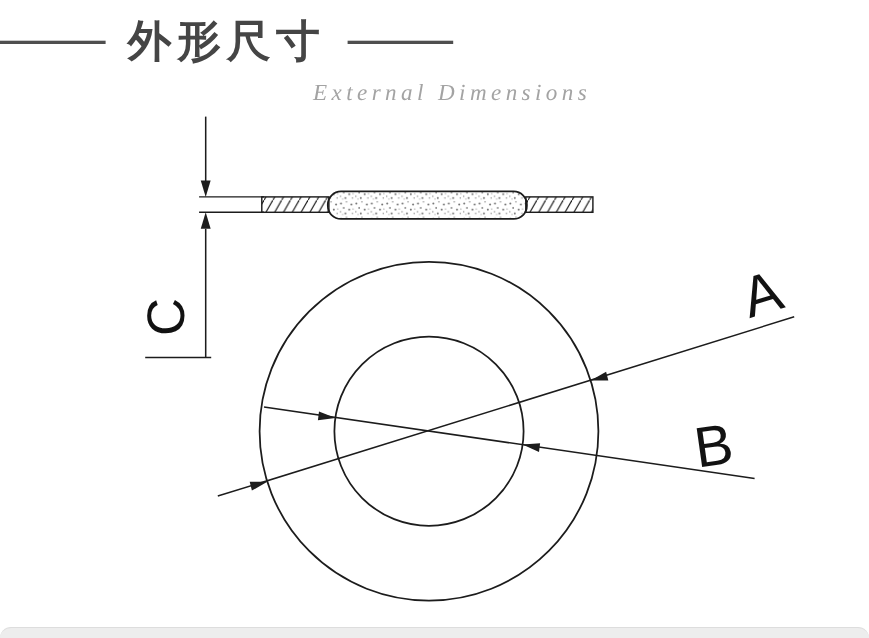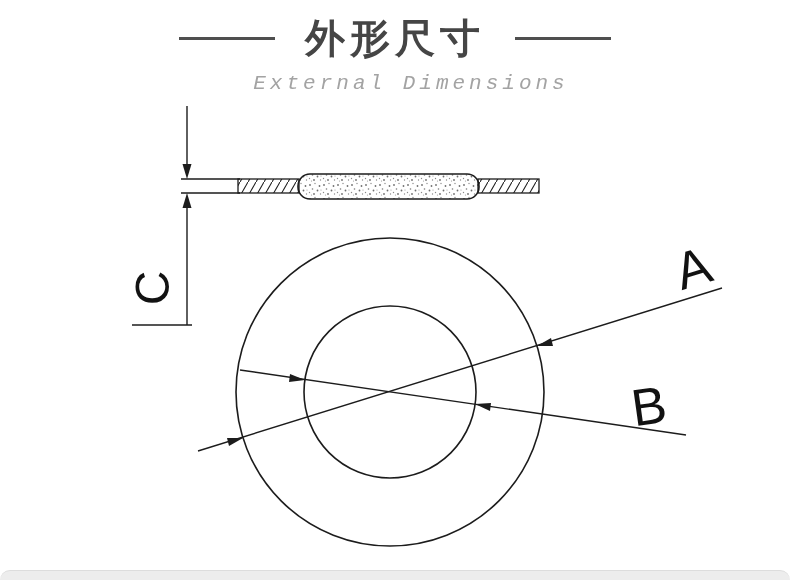--- a/index.html
+++ b/index.html
@@ -5,33 +5,33 @@
   html,body{margin:0;padding:0;background:#ffffff;}
   .page{
     position:relative;
     width:790px;height:580px;
     background:#ffffff;
     overflow:hidden;
     font-family:"Liberation Sans",sans-serif;
   }
   .title-row{
     position:absolute;top:16px;left:0;right:0;
-    display:flex;align-items:center;justify-content:center;gap:30px;
+    display:flex;align-items:center;gap:20px;
   }
   .title-rule{
     width:96px;height:3px;background:#4f4f4f;
   }
   .page-title{
     font-size:40px;font-weight:700;color:#454545;
     letter-spacing:5px;line-height:1.1;white-space:nowrap;
   }
   .page-subtitle{
     position:absolute;top:72px;left:0;right:0;
     text-align:center;
-    font-family:Liberation Mono, monospace;
+    font-family:Liberation Serif, serif;
     font-style:italic;
     font-size:21px;letter-spacing:4px;color:#a3a3a3;padding-left:32px;
   }
   .drawing{
     position:absolute;left:0;top:0;width:790px;height:580px;
   }
   .dim-label{
     font-family:"Liberation Sans",sans-serif;
     fill:#121212;
   }

